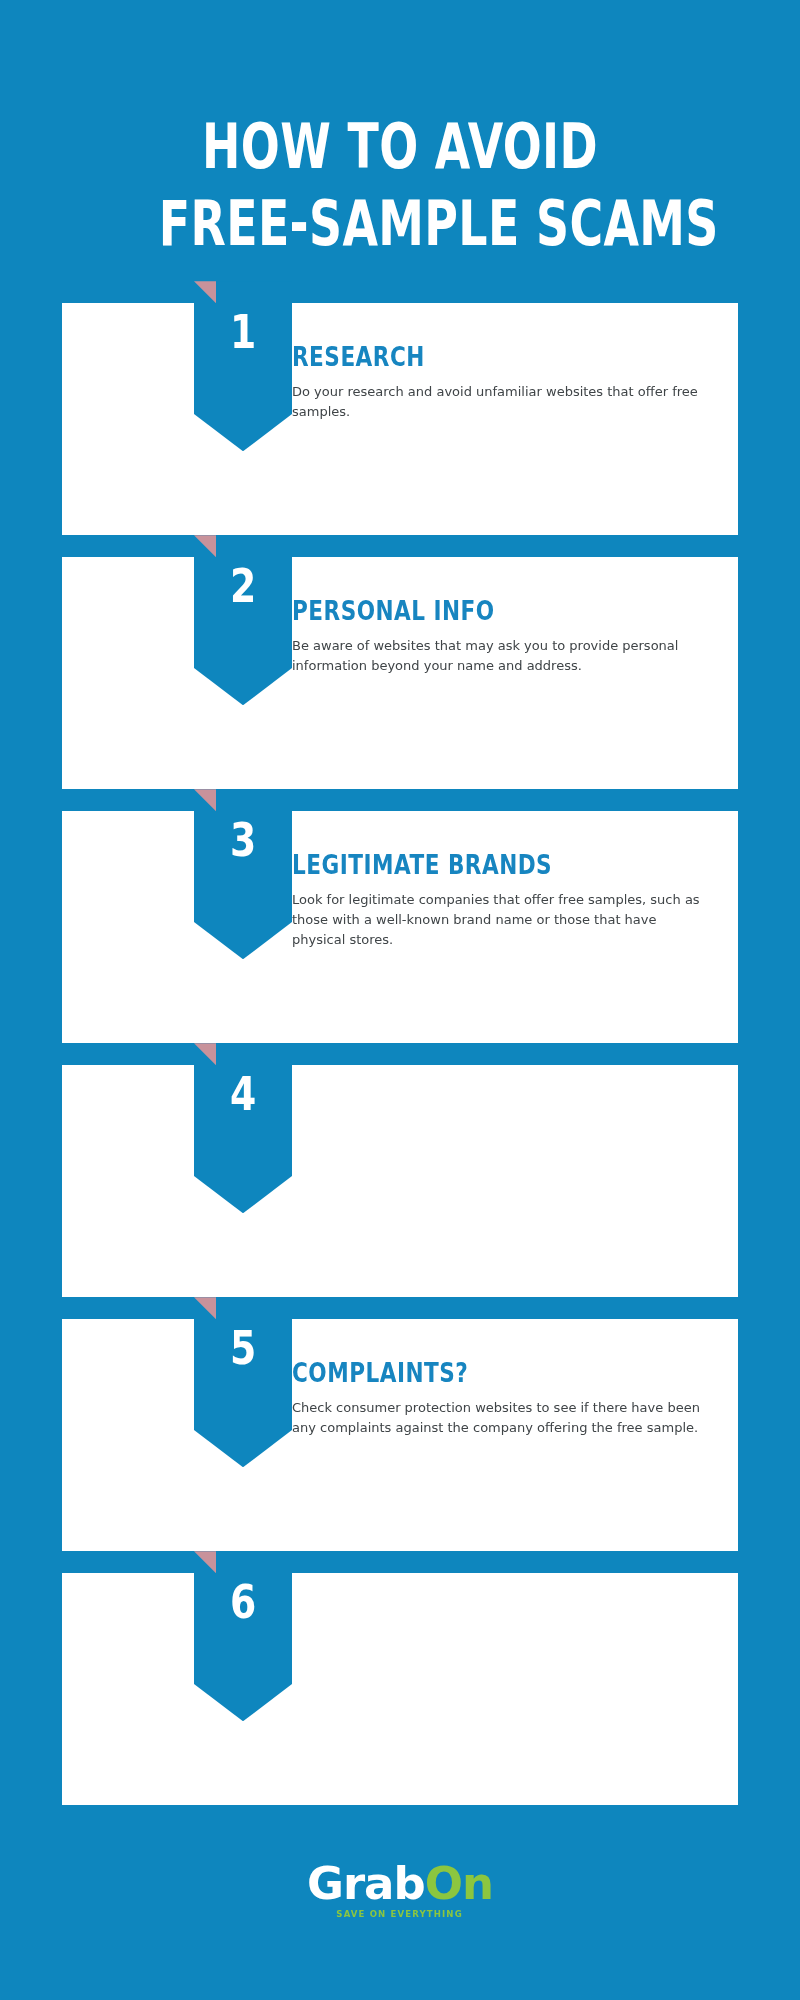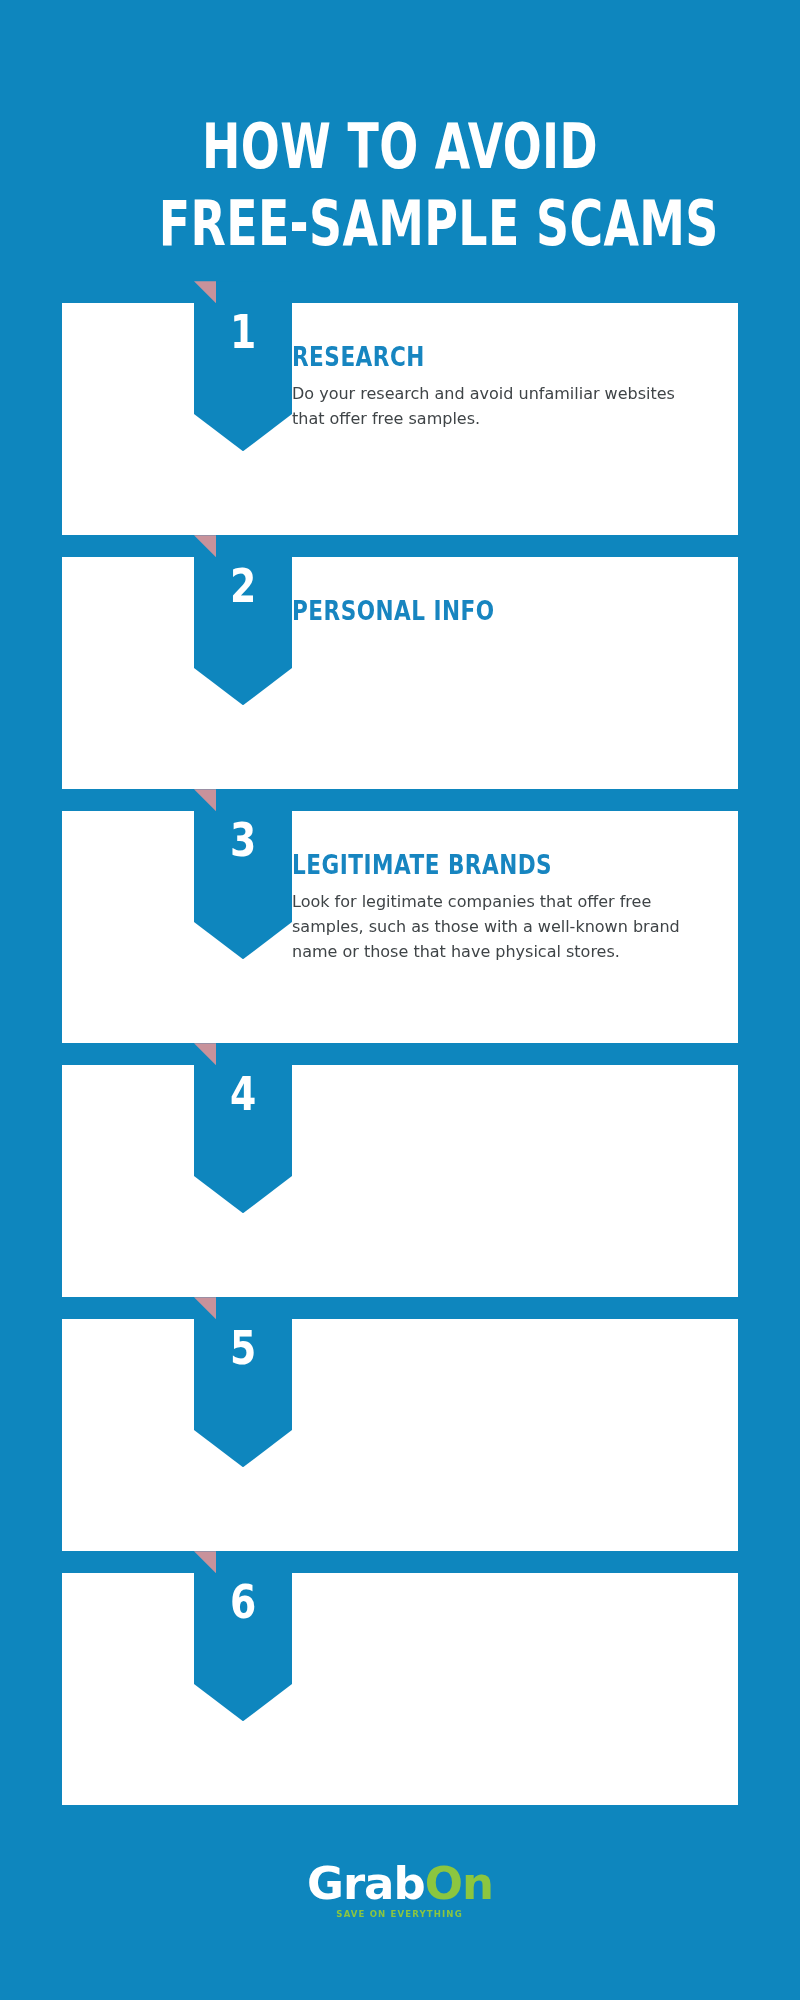--- a/index.html
+++ b/index.html
@@ -122,21 +122,21 @@
     text-transform: uppercase;
     transform: scaleX(0.80);
     transform-origin: left center;
     white-space: nowrap;
     margin-bottom: 10px;
   }
 
   .card-text {
     color: #3f4447;
     font-family: "DejaVu Sans", sans-serif;
-    font-size: 16px;
+    font-size: 13px;
     line-height: 1.56;
     max-width: 432px;
   }
 
   
   .footer {
     width: 800px;
     margin-top: 34px;
     display: flex;
     flex-direction: column;
@@ -195,20 +195,21 @@
       </div>
     </div>
 
     <div class="card">
       <div class="fold"></div>
       <div class="ribbon">
         <span class="ribbon-number">2</span>
       </div>
       <div class="card-body">
         <div class="card-heading">PERSONAL INFO</div>
+        <div class="card-text">Be aware of websites that may ask you to provide personal information beyond your name and address.</div>
       </div>
     </div>
 
     <div class="card">
       <div class="fold"></div>
       <div class="ribbon">
         <span class="ribbon-number">3</span>
       </div>
       <div class="card-body">
         <div class="card-heading">LEGITIMATE BRANDS</div>
@@ -220,20 +221,24 @@
       <div class="fold"></div>
       <div class="ribbon">
         <span class="ribbon-number">4</span>
       </div>
     </div>
 
     <div class="card">
       <div class="fold"></div>
       <div class="ribbon">
         <span class="ribbon-number">5</span>
+      </div>
+      <div class="card-body">
+        <div class="card-heading">COMPLAINTS?</div>
+        <div class="card-text">Check consumer protection websites to see if there have been any complaints against the company offering the free sample.</div>
       </div>
     </div>
 
     <div class="card">
       <div class="fold"></div>
       <div class="ribbon">
         <span class="ribbon-number">6</span>
       </div>
     </div>
 

